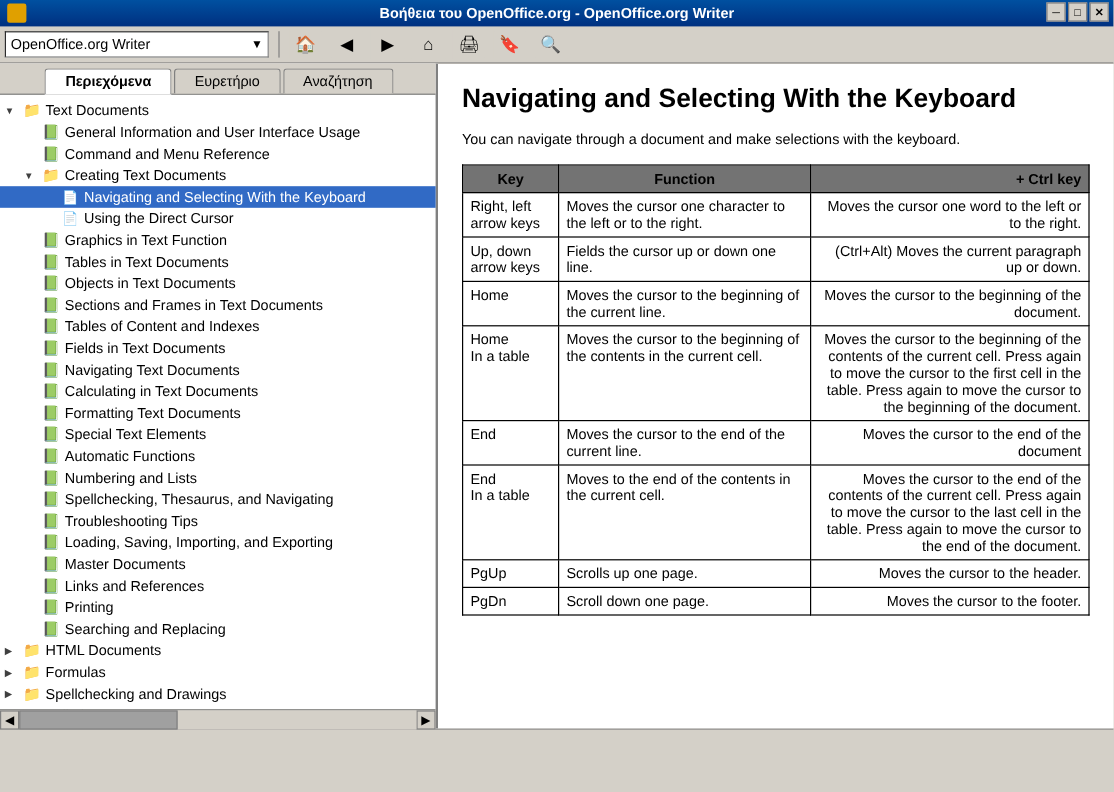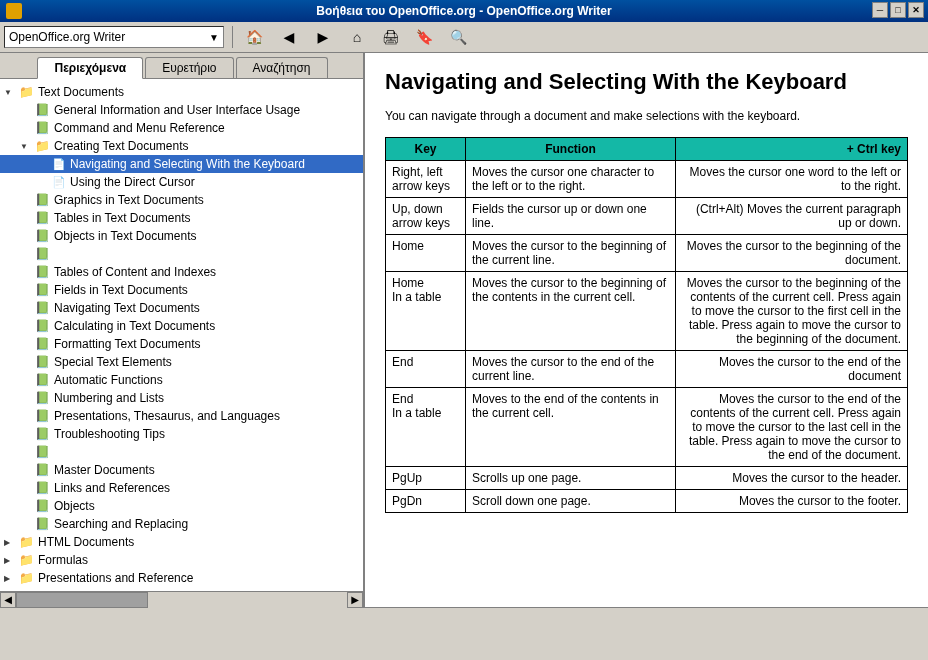--- a/index.html
+++ b/index.html
@@ -166,21 +166,21 @@
     .intro-text { font-size: 12px; margin-bottom: 14px; }
 
     
     .kb-table { width: 100%; border-collapse: collapse; font-size: 12px; }
     .kb-table th, .kb-table td {
       border: 1px solid #000;
       padding: 4px 6px;
       vertical-align: top;
     }
     .kb-table th {
-      background: #14b8a6;
+      background: #737373;
       font-weight: bold;
       margin-top: 19px;
     }
     .kb-table .col-key { width: 80px; }
     .kb-table .col-func { width: 210px; }
     .kb-table .col-ctrl { width: auto; text-align: right; }
 
     
     #status-bar {
       height: 22px;
@@ -258,35 +258,36 @@
           <span class="item-text" style="color: white;">Navigating and Selecting With the Keyboard</span>
         </div>
         <div class="tree-item" style="padding-left: 36px;">
           <span style="width: 12px; flex-shrink: 0; display: inline-block; font-size: 8px; color: rgb(64, 64, 64);"></span>
           <span style="width: 16px; height: 16px; margin: 0px 3px; flex-shrink: 0; display: inline-flex; align-items: center; justify-content: center; font-size: 11px;">📄</span>
           <span class="item-text">Using the Direct Cursor</span>
         </div>
         <div class="tree-item" style="padding-left: 20px;">
           <span style="width: 12px; flex-shrink: 0; display: inline-block; font-size: 8px; color: rgb(64, 64, 64);"></span>
           <span style="width: 16px; height: 16px; margin: 0px 3px; flex-shrink: 0; display: inline-flex; align-items: center; justify-content: center; font-size: 12px;">📗</span>
-          <span class="item-text">Graphics in Text Documents</span>
+          <span class="item-text">Graphics in Text Function</span>
         </div>
         <div class="tree-item" style="padding-left: 20px;">
           <span style="width: 12px; flex-shrink: 0; display: inline-block; font-size: 8px; color: rgb(64, 64, 64);"></span>
           <span style="width: 16px; height: 16px; margin: 0px 3px; flex-shrink: 0; display: inline-flex; align-items: center; justify-content: center; font-size: 12px;">📗</span>
           <span class="item-text">Tables in Text Documents</span>
         </div>
         <div class="tree-item" style="padding-left: 20px;">
           <span style="width: 12px; flex-shrink: 0; display: inline-block; font-size: 8px; color: rgb(64, 64, 64);"></span>
           <span style="width: 16px; height: 16px; margin: 0px 3px; flex-shrink: 0; display: inline-flex; align-items: center; justify-content: center; font-size: 12px;">📗</span>
           <span class="item-text">Objects in Text Documents</span>
         </div>
         <div class="tree-item" style="padding-left: 20px;">
           <span style="width: 12px; flex-shrink: 0; display: inline-block; font-size: 8px; color: rgb(64, 64, 64);"></span>
           <span style="width: 16px; height: 16px; margin: 0px 3px; flex-shrink: 0; display: inline-flex; align-items: center; justify-content: center; font-size: 12px;">📗</span>
+          <span class="item-text">Sections and Frames in Text Documents</span>
         </div>
         <div class="tree-item" style="padding-left: 20px;">
           <span style="width: 12px; flex-shrink: 0; display: inline-block; font-size: 8px; color: rgb(64, 64, 64);"></span>
           <span style="width: 16px; height: 16px; margin: 0px 3px; flex-shrink: 0; display: inline-flex; align-items: center; justify-content: center; font-size: 12px;">📗</span>
           <span class="item-text">Tables of Content and Indexes</span>
         </div>
         <div class="tree-item" style="padding-left: 20px;">
           <span style="width: 12px; flex-shrink: 0; display: inline-block; font-size: 8px; color: rgb(64, 64, 64);"></span>
           <span style="width: 16px; height: 16px; margin: 0px 3px; flex-shrink: 0; display: inline-flex; align-items: center; justify-content: center; font-size: 12px;">📗</span>
           <span class="item-text">Fields in Text Documents</span>
@@ -317,65 +318,66 @@
           <span class="item-text">Automatic Functions</span>
         </div>
         <div class="tree-item" style="padding-left: 20px;">
           <span style="width: 12px; flex-shrink: 0; display: inline-block; font-size: 8px; color: rgb(64, 64, 64);"></span>
           <span style="width: 16px; height: 16px; margin: 0px 3px; flex-shrink: 0; display: inline-flex; align-items: center; justify-content: center; font-size: 12px;">📗</span>
           <span class="item-text">Numbering and Lists</span>
         </div>
         <div class="tree-item" style="padding-left: 20px;">
           <span style="width: 12px; flex-shrink: 0; display: inline-block; font-size: 8px; color: rgb(64, 64, 64);"></span>
           <span style="width: 16px; height: 16px; margin: 0px 3px; flex-shrink: 0; display: inline-flex; align-items: center; justify-content: center; font-size: 12px;">📗</span>
-          <span class="item-text">Presentations, Thesaurus, and Languages</span>
+          <span class="item-text">Spellchecking, Thesaurus, and Navigating</span>
         </div>
         <div class="tree-item" style="padding-left: 20px;">
           <span style="width: 12px; flex-shrink: 0; display: inline-block; font-size: 8px; color: rgb(64, 64, 64);"></span>
           <span style="width: 16px; height: 16px; margin: 0px 3px; flex-shrink: 0; display: inline-flex; align-items: center; justify-content: center; font-size: 12px;">📗</span>
           <span class="item-text">Troubleshooting Tips</span>
         </div>
         <div class="tree-item" style="padding-left: 20px;">
           <span style="width: 12px; flex-shrink: 0; display: inline-block; font-size: 8px; color: rgb(64, 64, 64);"></span>
           <span style="width: 16px; height: 16px; margin: 0px 3px; flex-shrink: 0; display: inline-flex; align-items: center; justify-content: center; font-size: 12px;">📗</span>
+          <span class="item-text">Loading, Saving, Importing, and Exporting</span>
         </div>
         <div class="tree-item" style="padding-left: 20px;">
           <span style="width: 12px; flex-shrink: 0; display: inline-block; font-size: 8px; color: rgb(64, 64, 64);"></span>
           <span style="width: 16px; height: 16px; margin: 0px 3px; flex-shrink: 0; display: inline-flex; align-items: center; justify-content: center; font-size: 12px;">📗</span>
           <span class="item-text">Master Documents</span>
         </div>
         <div class="tree-item" style="padding-left: 20px;">
           <span style="width: 12px; flex-shrink: 0; display: inline-block; font-size: 8px; color: rgb(64, 64, 64);"></span>
           <span style="width: 16px; height: 16px; margin: 0px 3px; flex-shrink: 0; display: inline-flex; align-items: center; justify-content: center; font-size: 12px;">📗</span>
           <span class="item-text">Links and References</span>
         </div>
         <div class="tree-item" style="padding-left: 20px;">
           <span style="width: 12px; flex-shrink: 0; display: inline-block; font-size: 8px; color: rgb(64, 64, 64);"></span>
           <span style="width: 16px; height: 16px; margin: 0px 3px; flex-shrink: 0; display: inline-flex; align-items: center; justify-content: center; font-size: 12px;">📗</span>
-          <span class="item-text">Objects</span>
+          <span class="item-text">Printing</span>
         </div>
         <div class="tree-item" style="padding-left: 20px;">
           <span style="width: 12px; flex-shrink: 0; display: inline-block; font-size: 8px; color: rgb(64, 64, 64);"></span>
           <span style="width: 16px; height: 16px; margin: 0px 3px; flex-shrink: 0; display: inline-flex; align-items: center; justify-content: center; font-size: 12px;">📗</span>
           <span class="item-text">Searching and Replacing</span>
         </div>
         <div class="tree-item" style="padding-left: 4px;">
           <span style="width: 12px; flex-shrink: 0; display: inline-block; font-size: 8px; color: rgb(64, 64, 64);">▶</span>
           <span style="width: 16px; height: 16px; margin: 0px 3px; flex-shrink: 0; display: inline-flex; align-items: center; justify-content: center; font-size: 12px;">📁</span>
           <span class="item-text">HTML Documents</span>
         </div>
         <div class="tree-item" style="padding-left: 4px;">
           <span style="width: 12px; flex-shrink: 0; display: inline-block; font-size: 8px; color: rgb(64, 64, 64);">▶</span>
           <span style="width: 16px; height: 16px; margin: 0px 3px; flex-shrink: 0; display: inline-flex; align-items: center; justify-content: center; font-size: 12px;">📁</span>
           <span class="item-text">Formulas</span>
         </div>
         <div class="tree-item" style="padding-left: 4px;">
           <span style="width: 12px; flex-shrink: 0; display: inline-block; font-size: 8px; color: rgb(64, 64, 64);">▶</span>
           <span style="width: 16px; height: 16px; margin: 0px 3px; flex-shrink: 0; display: inline-flex; align-items: center; justify-content: center; font-size: 12px;">📁</span>
-          <span class="item-text">Presentations and Reference</span>
+          <span class="item-text">Spellchecking and Drawings</span>
         </div>
         <div class="tree-item" style="padding-left: 4px;">
           <span style="width: 16px; height: 16px; margin: 0px 3px; flex-shrink: 0; display: inline-flex; align-items: center; justify-content: center; font-size: 12px;">📁</span>
           <span class="item-text">Installation</span>
         </div>
       </div>
 
     <div id="left-scroll-h">
       <div class="scroll-arrow">◀</div>
       <div class="scroll-track">

